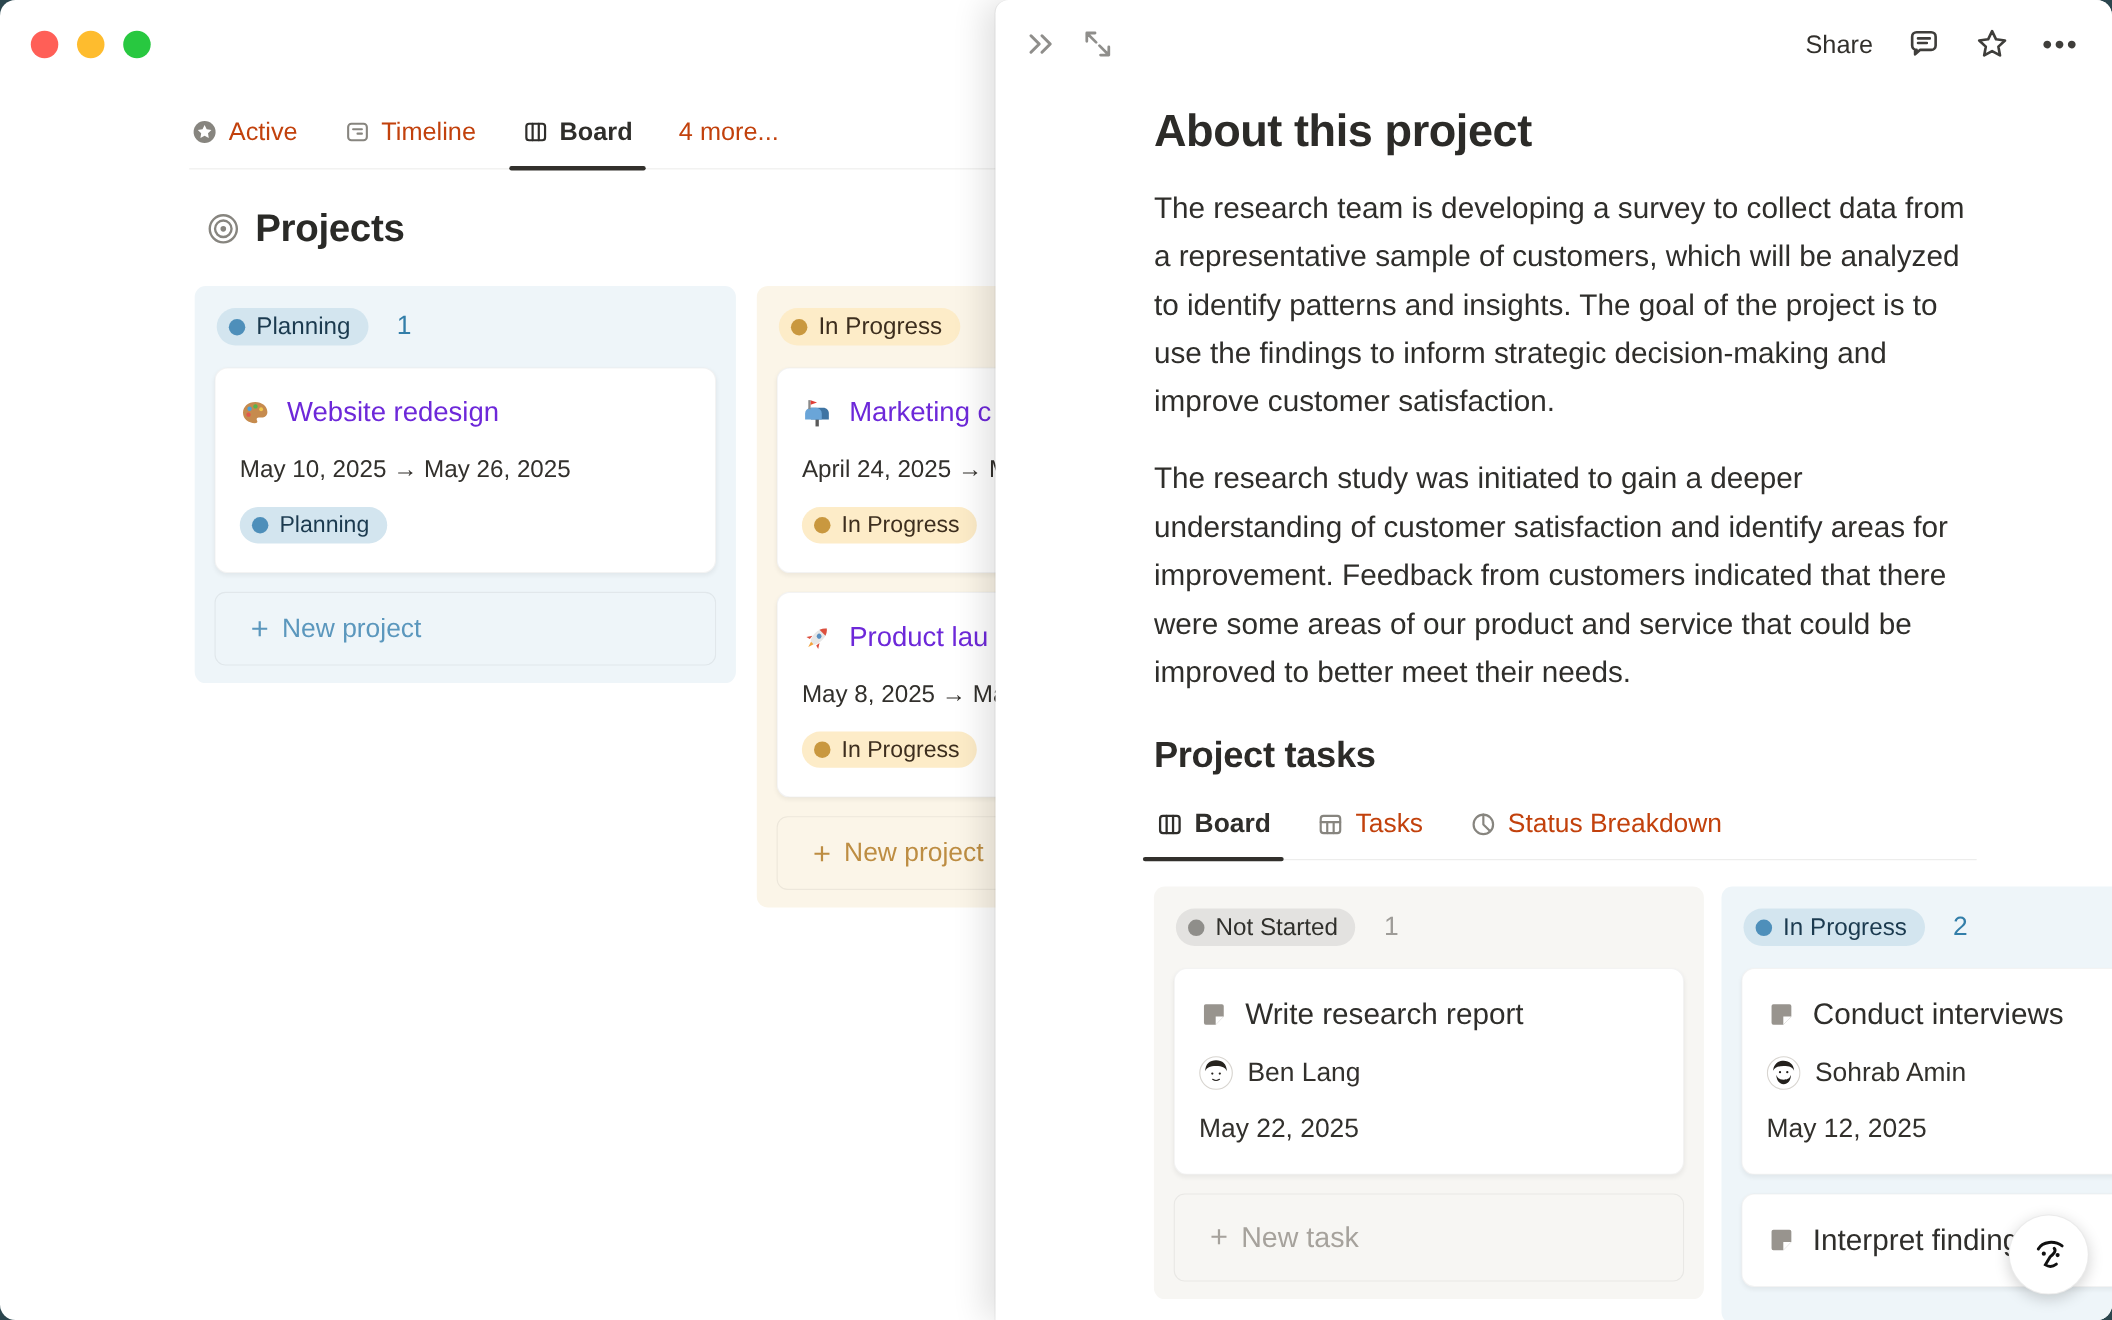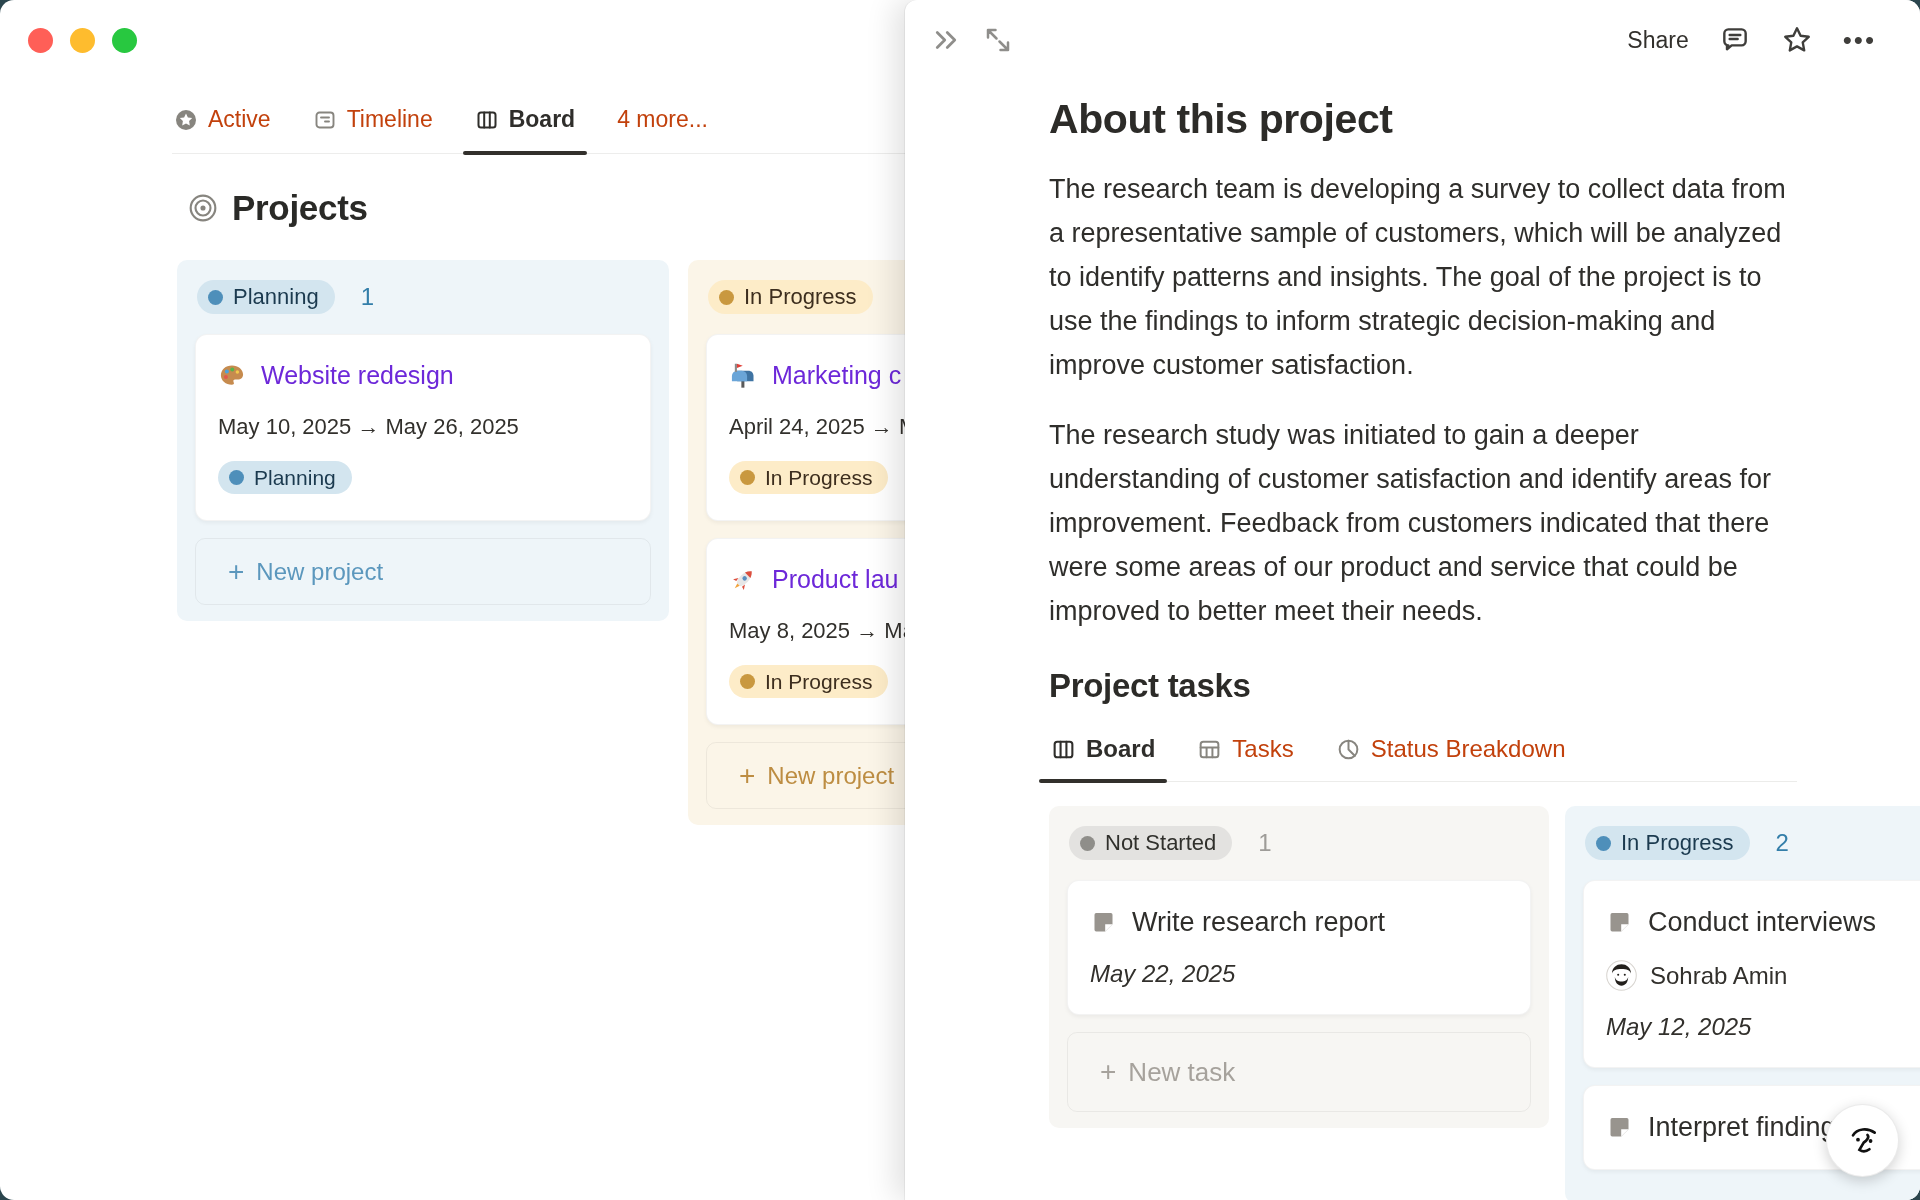--- a/index.html
+++ b/index.html
@@ -55,41 +55,41 @@
   .new-btn .plus { font-size:28px; font-weight:400; }
   .new-blue { color:#5b97bd; } .new-gold { color:#bd8d42; } .new-gray { color:#a6a29c; }
 
   .main-board { position:absolute; top:260px; left:177px; gap:19px; }
   .main-board .col { width:492px; }
 
   
   .peek { position:absolute; top:0; left:905px; width:1015px; height:1200px; background:#fff;
           border-radius:12px 0 0 0; box-shadow:-10px 0 30px rgba(0,0,0,0.12), -1px 0 0 rgba(0,0,0,0.05); }
   .peek-toolbar { position:absolute; top:0; left:0; right:0; height:80px; display:flex; align-items:center;
-                  padding:0 44px 0 26px; }
+                  padding:0 30px 0 26px; }
   .tool-left { display:flex; align-items:center; gap:22px; }
   .tool-right { margin-left:auto; display:flex; align-items:center; gap:30px; }
   .tool-btn { display:flex; align-items:center; justify-content:center; cursor:default; }
   .share-label { font-size:23px; color:#32302c; }
   .dots-icon { font-size:26px; color:#3f3e3b; letter-spacing:2px; }
 
   .peek-content { position:absolute; top:96px; left:144px; width:760px; }
   .peek-content h1 { font-size:41px; font-weight:700; color:#2c2b28; letter-spacing:-0.4px; margin-bottom:24px; }
   .peek-content p  { font-size:27px; line-height:44px; color:#2f2e2b; margin-bottom:26px; width:748px; }
   .peek-content h2 { font-size:33px; font-weight:700; color:#2c2b28; letter-spacing:-0.3px; margin:34px 0 26px 0; }
 
   .peek-tabs { display:flex; gap:38px; border-bottom:1px solid #ececea; width:748px; }
   .peek-tabs .tab { font-size:24px; padding:4px 2px 18px 2px; }
 
   .peek-board { margin-top:24px; gap:16px; width:1016px; }
   .peek-board .col { width:500px; }
   .p-card .card-title { font-size:27px; font-weight:400; color:#2f2e2b; white-space:nowrap; }
   .assignee { display:flex; align-items:center; gap:13px; margin-top:22px; }
   .assignee-name { font-size:24px; color:#32302c; }
-  .p-card .card-date { font-size:24px; color:#32302c; margin-top:22px;font-style:italic; }
+  .p-card .card-date { font-size:24px; color:#32302c; margin-top:22px; }
   .peek-board .new-btn { height:80px; font-size:26px; }
 
   
   .ai-fab { position:absolute; left:1826px; top:1104px; width:73px; height:73px; border-radius:50%;
             background:#fff; border:1px solid rgba(0,0,0,0.08);
             box-shadow:0 4px 14px rgba(0,0,0,0.18); display:flex; align-items:center; justify-content:center; }
 
   svg { display:block; }
 </style>
 </head>
@@ -316,20 +316,32 @@
           </div>
           <div class="card p-card">
             <div class="card-title-row">
               <span>
                 <svg width="27" height="27" viewBox="0 0 24 24">
                     <path d="M4 5a1.5 1.5 0 0 1 1.5-1.5h13A1.5 1.5 0 0 1 20 5v8.5L13.5 20h-8A1.5 1.5 0 0 1 4 18.5z" fill="#98948e"></path>
                     <path d="M13.5 20v-6.5H20z" fill="#fff"></path>
                   </svg>
               </span>
               <span class="card-title">Write research report</span>
+            </div>
+            <div class="assignee">
+              <span>
+                <svg width="31" height="31" viewBox="0 0 30 30">
+                    <circle cx="15" cy="15" r="14.3" fill="#fff" stroke="#d8d5d0" stroke-width="1"></circle>
+                    <path d="M5.5 13.5C5.5 7 9.5 3.8 15 3.8s9.5 3.2 9.5 9.7c-1.2-3.4-4.2-4.6-9.5-4.6s-8.3 1.2-9.5 4.6z" fill="#26231e"></path>
+                    <circle cx="11.7" cy="15.5" r="1" fill="#26231e"></circle>
+                    <circle cx="18.3" cy="15.5" r="1" fill="#26231e"></circle>
+                    <path d="M12 20.5c1.9 1.3 4.1 1.3 6 0" stroke="#26231e" stroke-width="1" fill="none" stroke-linecap="round"></path>
+                  </svg>
+              </span>
+              <span class="assignee-name">Ben Lang</span>
             </div>
             <div class="card-date">May 22, 2025</div>
           </div>
           <div class="new-btn new-gray">
             <span class="plus">+</span>
             <span>New task</span>
           </div>
         </div>
 
         <div class="col col-blue">

